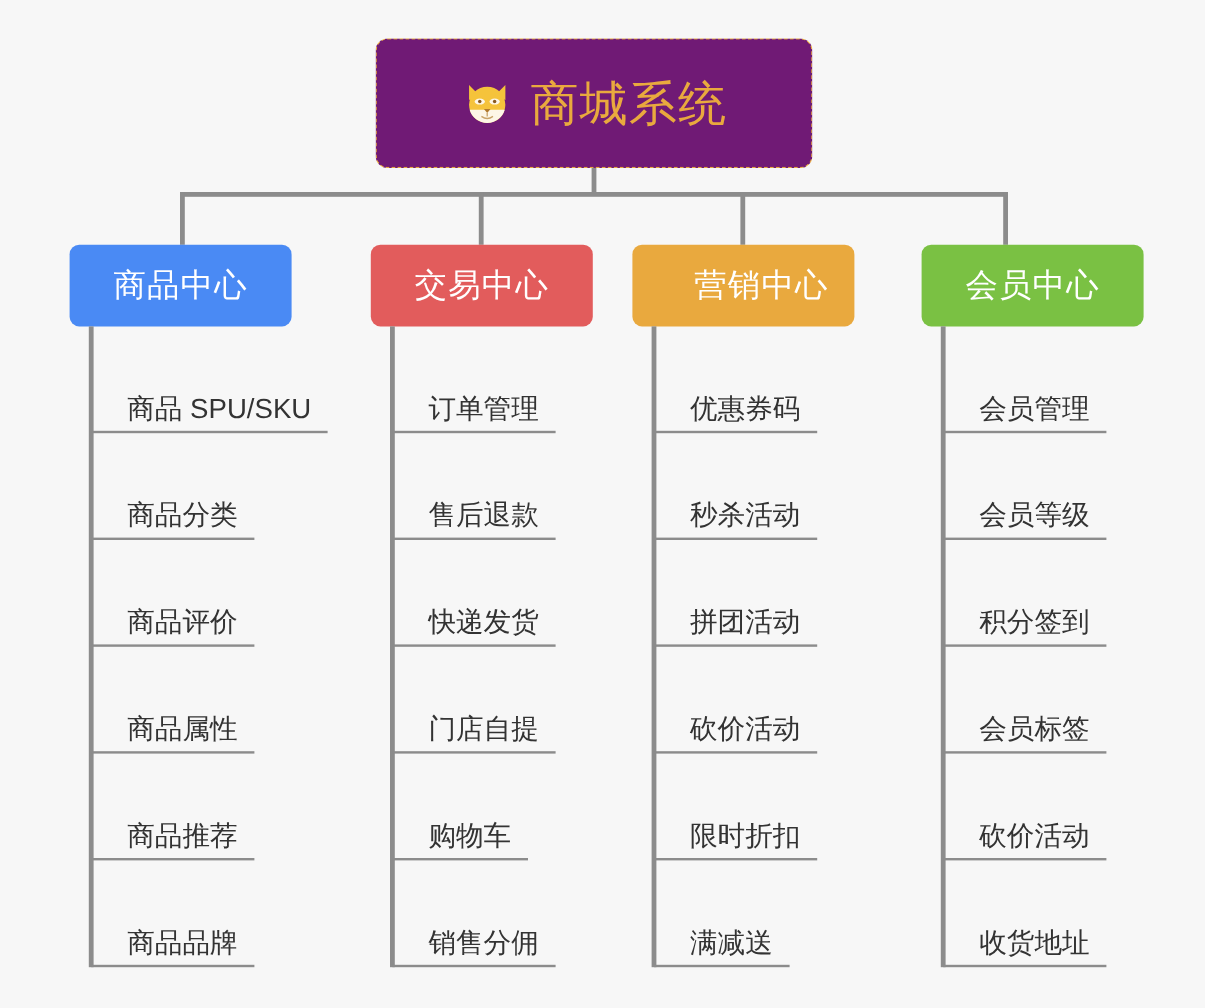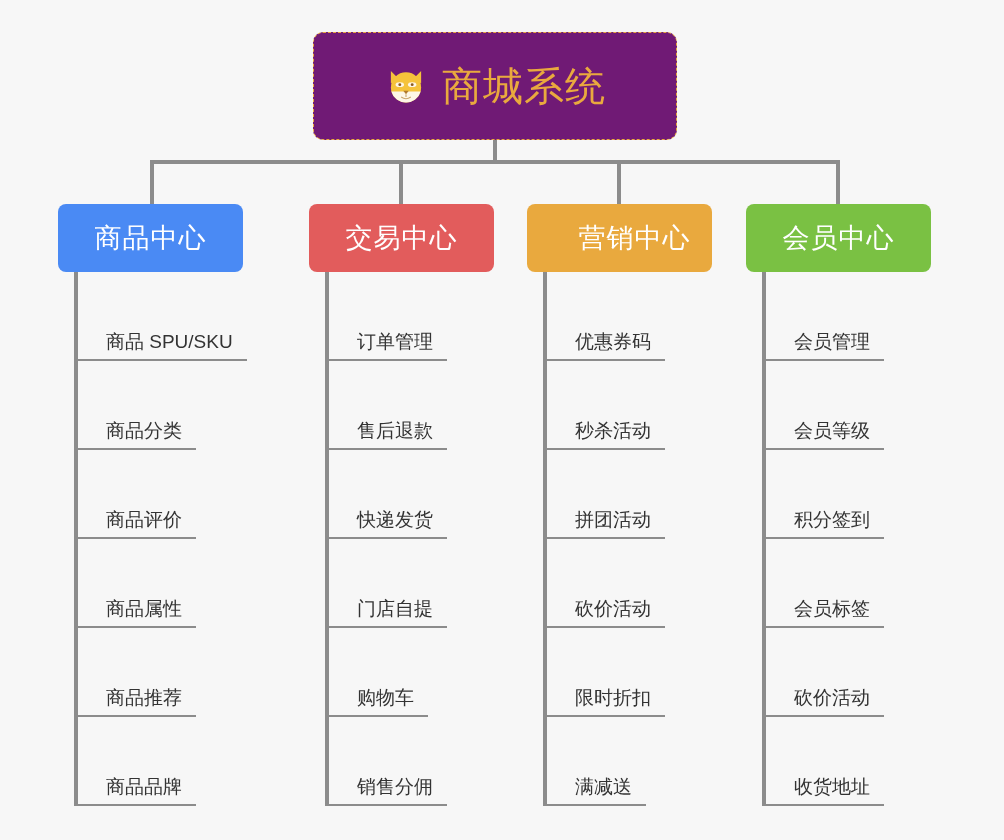--- a/index.html
+++ b/index.html
@@ -105,21 +105,21 @@
     height: 89px;
     display: flex;
     align-items: flex-end;
     padding-left: 18px;
     box-sizing: border-box;
   }
   .leaf-inner {
     display: inline-block;
     border-bottom: 2px solid #8c8c8c;
     padding: 0 14px 6px 30px;
-    font-size: 19px;
+    font-size: 23px;
     color: #333333;
     white-space: nowrap;
     line-height: 1.15;
   }
 </style>
 </head>
 <body>
 
 <div id="mindmap">
 
@@ -214,21 +214,21 @@
           <span class="leaf-inner">砍价活动</span>
         </div>
         <div class="leaf">
           <span class="leaf-inner">限时折扣</span>
         </div>
         <div class="leaf">
           <span class="leaf-inner">满减送</span>
         </div>
       </div>
     </div>
-    <div class="branch" style="left: 746px; width: 185px;">
+    <div class="branch" style="left: 768px; width: 185px;">
       <div class="branch-header" style="background: rgb(122, 193, 67); width: 185px;">会员中心</div>
       <div class="branch-body">
         <div class="trunk" style="height: 534px;"></div>
         <div class="leaf">
           <span class="leaf-inner">会员管理</span>
         </div>
         <div class="leaf">
           <span class="leaf-inner">会员等级</span>
         </div>
         <div class="leaf">

